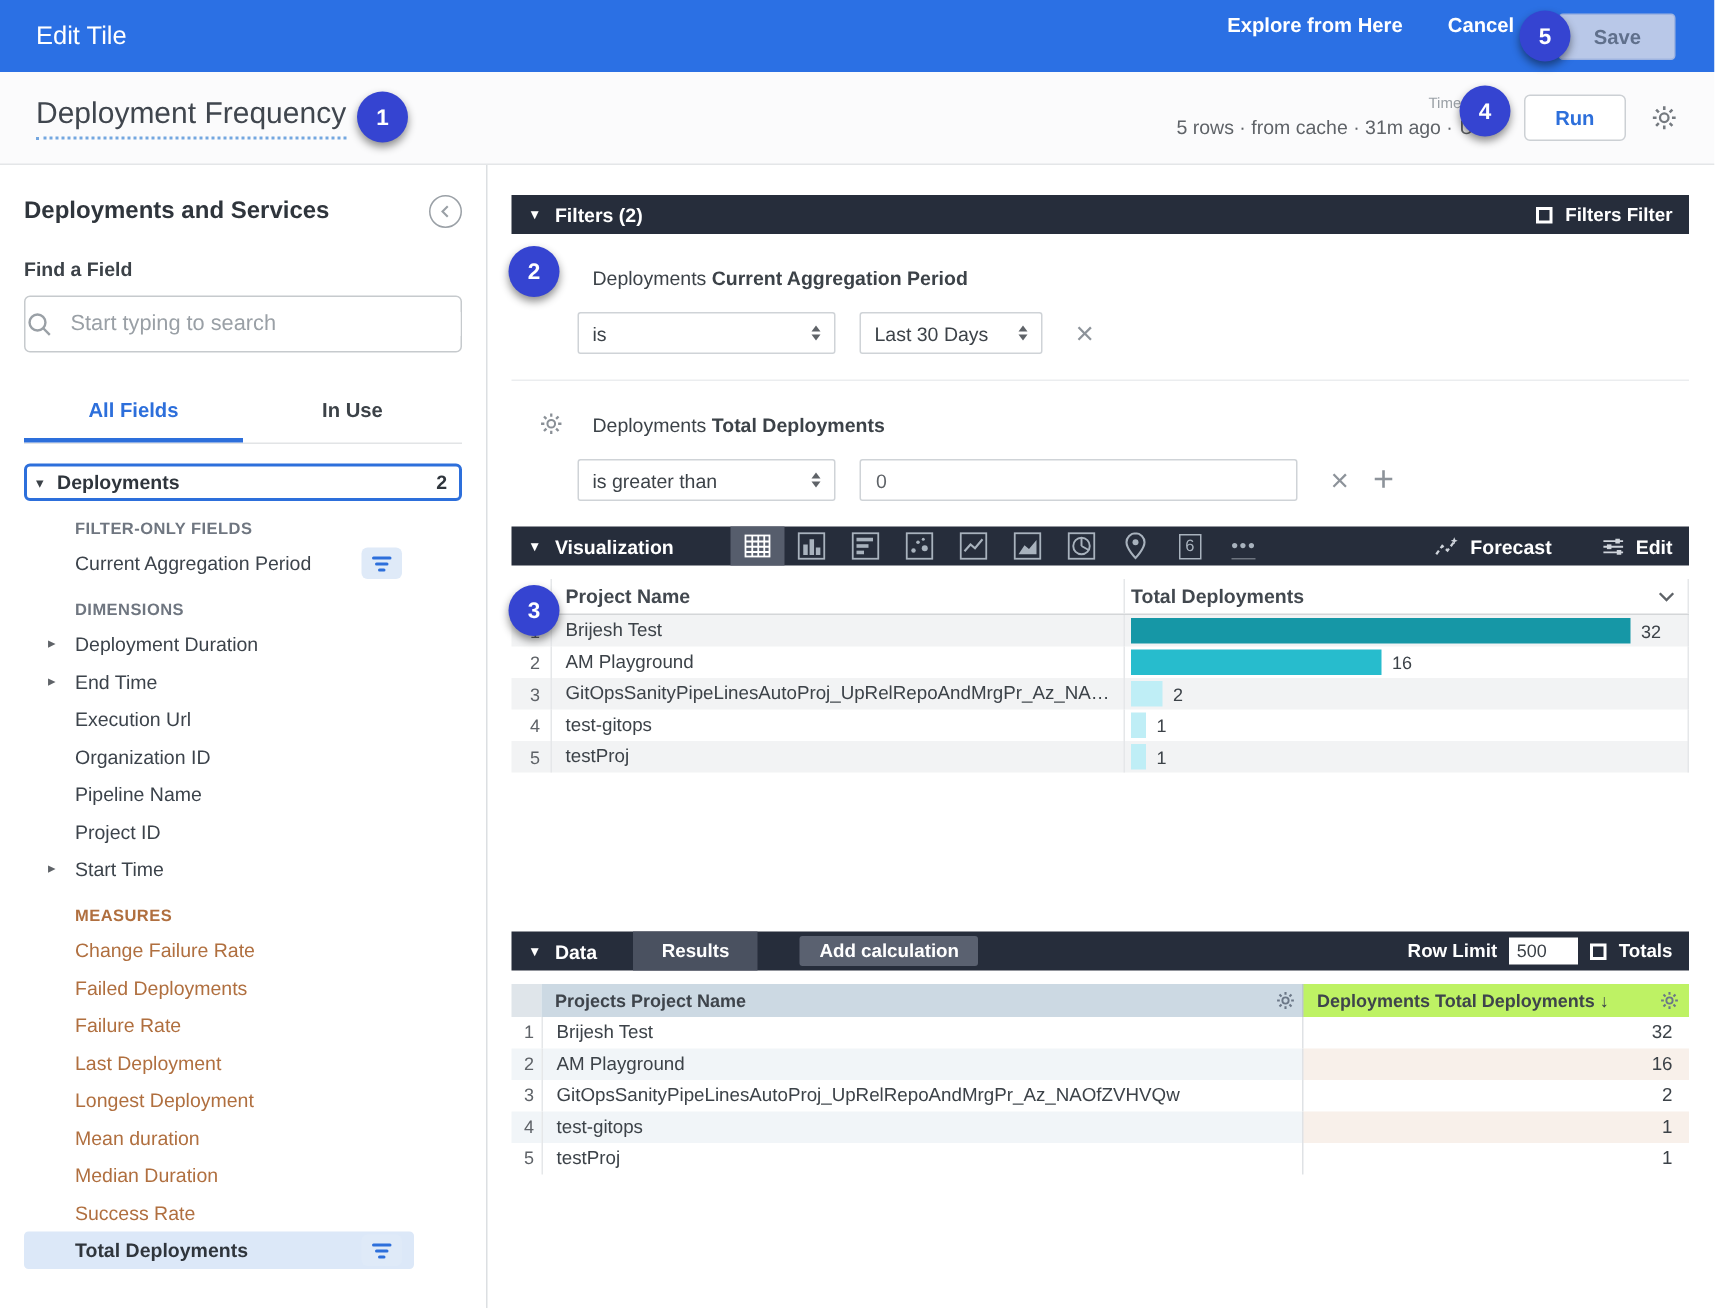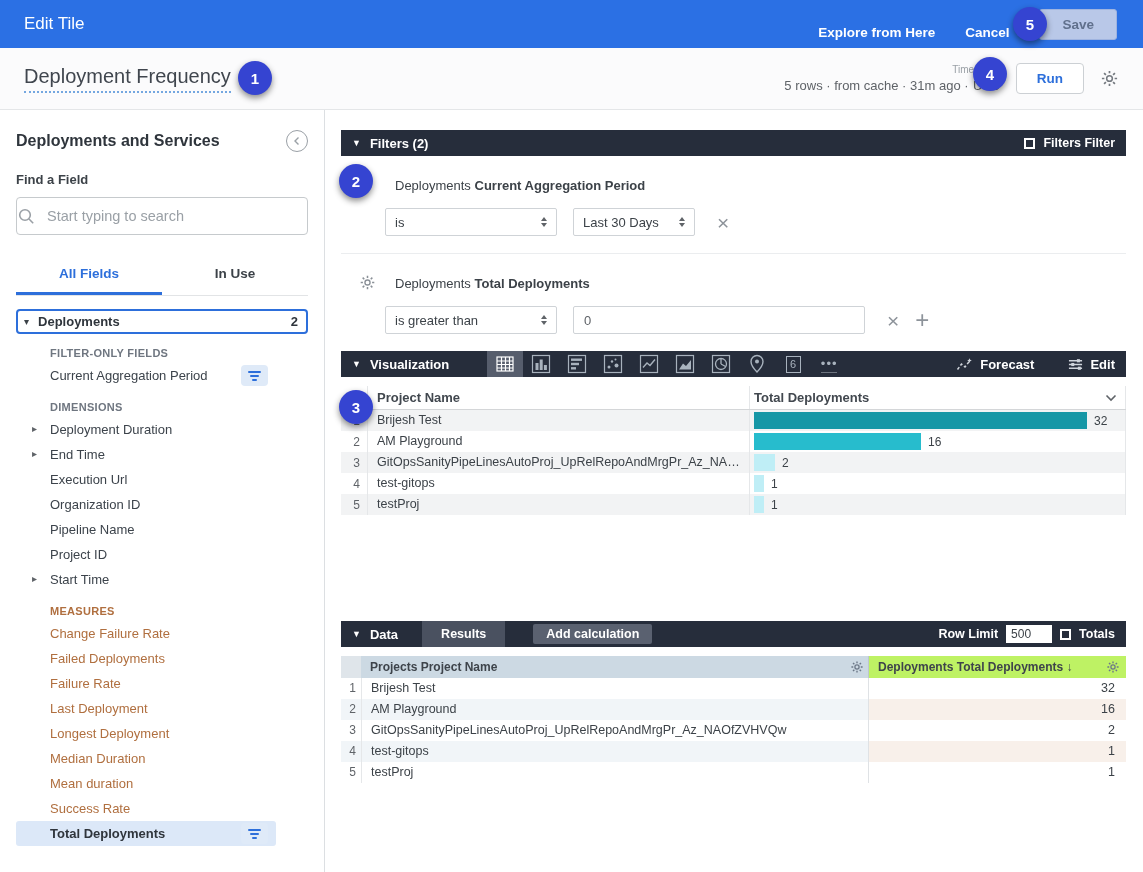--- a/index.html
+++ b/index.html
@@ -2,21 +2,21 @@
 <html><head>
 <meta charset="utf-8">
 <style>
   * { margin:0; padding:0; box-sizing:border-box; }
   html,body { width:1143px; height:872px; }
   body { font-family:"Liberation Sans", sans-serif; background:#fff; position:relative; overflow:hidden; color:#3c4248; }
 
   
   .topbar { height:48px; background:#2b70e4; display:flex; align-items:center; padding:0 26px 0 24px; color:#fff; }
   .topbar-title { font-size:17px; }
-  .topbar-right { margin-left:auto; display:flex; align-items:flex-end; gap:30px; }
+  .topbar-right { margin-left:auto; display:flex; align-items:flex-start; gap:30px; }
   .topbar-link { font-size:13.5px; font-weight:bold; color:#fff; cursor:pointer; }
   .save-btn { background:#b9c8e8; color:#60708c; border:1px solid #9fb4e0; border-radius:3px; padding:7px 22px; font-weight:bold; font-size:13.5px; cursor:pointer; }
 
   
   .page-header { height:62px; display:flex; align-items:center; padding:0 24px; background:#fbfbfc; border-bottom:1px solid #e4e6e8; }
   .page-title { font-size:20px; color:#40464e; border-bottom:2px dotted #74a7e0; padding-bottom:3px; cursor:text; }
   .header-right { margin-left:auto; display:flex; align-items:center; gap:16px; }
   .status-wrap { position:relative; padding-top:12px; }
   .tz-label { position:absolute; top:0; right:0; font-size:10px; color:#9aa0a6; }
   .status-text { font-size:13px; color:#5f6368; }
@@ -230,24 +230,24 @@
     <div class="sb-item measure">
         <span>Failure Rate</span>
       </div>
     <div class="sb-item measure">
         <span>Last Deployment</span>
       </div>
     <div class="sb-item measure">
         <span>Longest Deployment</span>
       </div>
     <div class="sb-item measure">
+        <span>Mean duration</span>
+      </div>
+    <div class="sb-item measure">
         <span>Median Duration</span>
-      </div>
-    <div class="sb-item measure">
-        <span>Mean duration</span>
       </div>
     <div class="sb-item measure">
         <span>Success Rate</span>
       </div>
     <div class="sb-item selected">
       <span>Total Deployments</span>
       <span class="filter-chip">
           <i></i>
           <i></i>
           <i></i>

